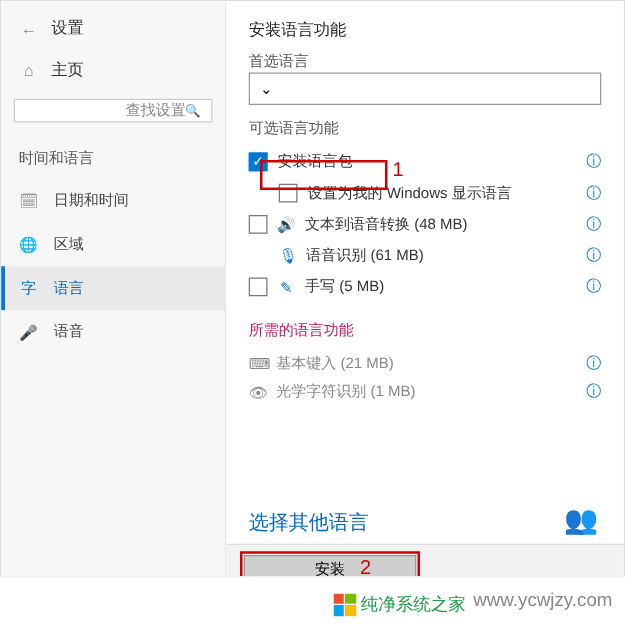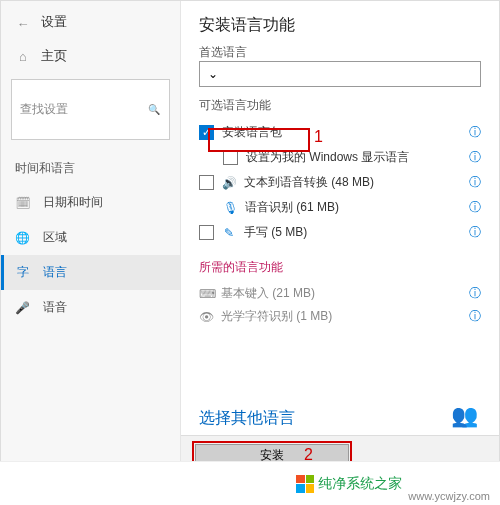--- a/index.html
+++ b/index.html
@@ -3,29 +3,29 @@
 <meta charset="utf-8">
 <style>
   * { box-sizing: border-box; margin: 0; padding: 0; }
   body { font-family: "Segoe UI", "Microsoft YaHei", sans-serif; width: 500px; height: 505px; overflow: hidden; background: #fff; position: relative; }
   
   .window { display: flex; height: 476px; border: 1px solid #ddd; }
   
   .sidebar { width: 180px; background: #f7f7f7; border-right: 1px solid #e5e5e5; padding: 8px 0; }
   .sb-top { display: flex; align-items: center; padding: 4px 14px 8px 14px; color: #333; font-size: 13px; gap: 10px; }
   .sb-home { display: flex; align-items: center; padding: 8px 14px; color: #333; font-size: 13px; gap: 10px; }
-  .sb-search { margin: 6px 10px 10px 10px; padding: 21px 8px; background: #fff; border: 1px solid #ccc; color: #888; font-size: 12px; display: flex; align-items: center; justify-content: space-between; }
+  .sb-search { margin: 6px 10px 10px 10px; padding: 0 8px; background: #fff; border: 1px solid #ccc; color: #888; font-size: 12px; display: flex; align-items: center; justify-content: flex-end; }
   .sb-head { padding: 10px 14px 8px 14px; font-size: 12px; color: #555; }
   .sb-item { display: flex; align-items: center; padding: 9px 14px; font-size: 12px; color: #444; gap: 12px; cursor: pointer; }
   .sb-item.active { background: #e9e9e9; border-left: 3px solid #0078d4; padding-left: 11px; color: #0067c0; }
   .sb-icon { width: 16px; display: inline-flex; justify-content: center; color: #888; }
   .sb-item.active .sb-icon { color: #0067c0; }
   
   .panel { flex: 1; position: relative; background: #fff; padding: 14px 18px 0 18px; }
-  .panel-title { font-size: 16px; color: #222; margin-bottom: 8px; }
+  .panel-title { font-size: 13px; color: #222; margin-bottom: 8px; }
   .section-label { font-size: 12px; color: #555; margin: 0 0; }
   .select { border: 1px solid #999; padding: 5px 8px; font-size: 12px; display: flex; justify-content: space-between; align-items: center; cursor: pointer; margin-bottom: 10px; }
   
   .opt-head { font-size: 12px; color: #555; margin: 8px 0 6px 0; }
   .opt-row { display: flex; align-items: center; gap: 8px; font-size: 12px; color: #333; padding: 4px 0; }
   .opt-sub { padding-left: 24px; }
   .chk { width: 15px; height: 15px; border: 1px solid #777; display: inline-flex; align-items: center; justify-content: center; font-size: 11px; background:#fff; cursor:pointer; flex-shrink:0;}
   .chk.checked { background: #0078d4; border-color: #0078d4; color: #fff; }
   .info { color: #0078d4; font-size: 12px; cursor: pointer; }
   .spacer { flex: 1; }
@@ -33,32 +33,32 @@
   
   .redbox1 { position: absolute; border: 2px solid #d00000; left: 208px; top: 128px; width: 102px; height: 24px; pointer-events:none; }
   .redlabel1 { position: absolute; left: 314px; top: 128px; color: #d00000; font-size: 16px; }
   
   .req-head { font-size: 12px; color: #be185d; margin: 14px 0 6px 0; }
   .req-row { display: flex; align-items: center; gap: 8px; font-size: 12px; color: #888; padding: 3px 0; }
   
   .link-other { position:absolute; left: 18px; bottom: 46px; color: #0067c0; font-size: 16px; cursor:pointer; }
   
   .btnbar { position:absolute; left:0; right:0; bottom:0; height:40px; background:#f2f2f2; border-top:1px solid #ddd; display:flex; align-items:center; padding:0 14px; gap:10px;}
-  .install-btn { background:#cfcfcf; border:1px solid #999; width: 154px; height:24px; font-size:12px; cursor:pointer; display:flex; align-items:center; justify-content:center; }
+  .install-btn { background:#cfcfcf; border:1px solid #999; width: 138px; height:24px; font-size:12px; cursor:pointer; display:flex; align-items:center; justify-content:center; }
   .install-btn-wrap { position: relative; }
   .redbox2 { position:absolute; border:2px solid #d00000; left:-3px; top:-3px; right:-3px; bottom:-3px; pointer-events:none;}
   .redlabel2 { position:absolute; right: 36px; top: 2px; color:#d00000; font-size:16px; }
   
   .people-icon { position:absolute; right: 20px; bottom: 46px; color:#ccc; font-size: 22px;}
   
   .watermark { position:absolute; left:0; right:0; bottom:0; height:44px; background:#fff; border-top:1px solid #eee; display:flex; align-items:center; justify-content:flex-end; padding:0 10px; gap:4px;}
   .wm-logo { width:18px; height:18px; display:grid; grid-template-columns:1fr 1fr; grid-template-rows:1fr 1fr; gap:1px;}
   .wm-logo span { display:block; }
   .wm-text { color:#1b9e4b; font-size:14px; font-weight:500;}
-  .wm-url { color:#888; font-size:11px; margin-left:2px; align-self:flex-end; padding-bottom:3px;}
+  .wm-url { color:#888; font-size:15px; margin-left:2px; align-self:flex-end; padding-bottom:16px;}
 </style>
 </head>
 <body>
 
 <div class="window">
   <div class="sidebar">
     <div class="sb-top">
       <span class="sb-icon">←</span>
       <span>设置</span>
     </div>

